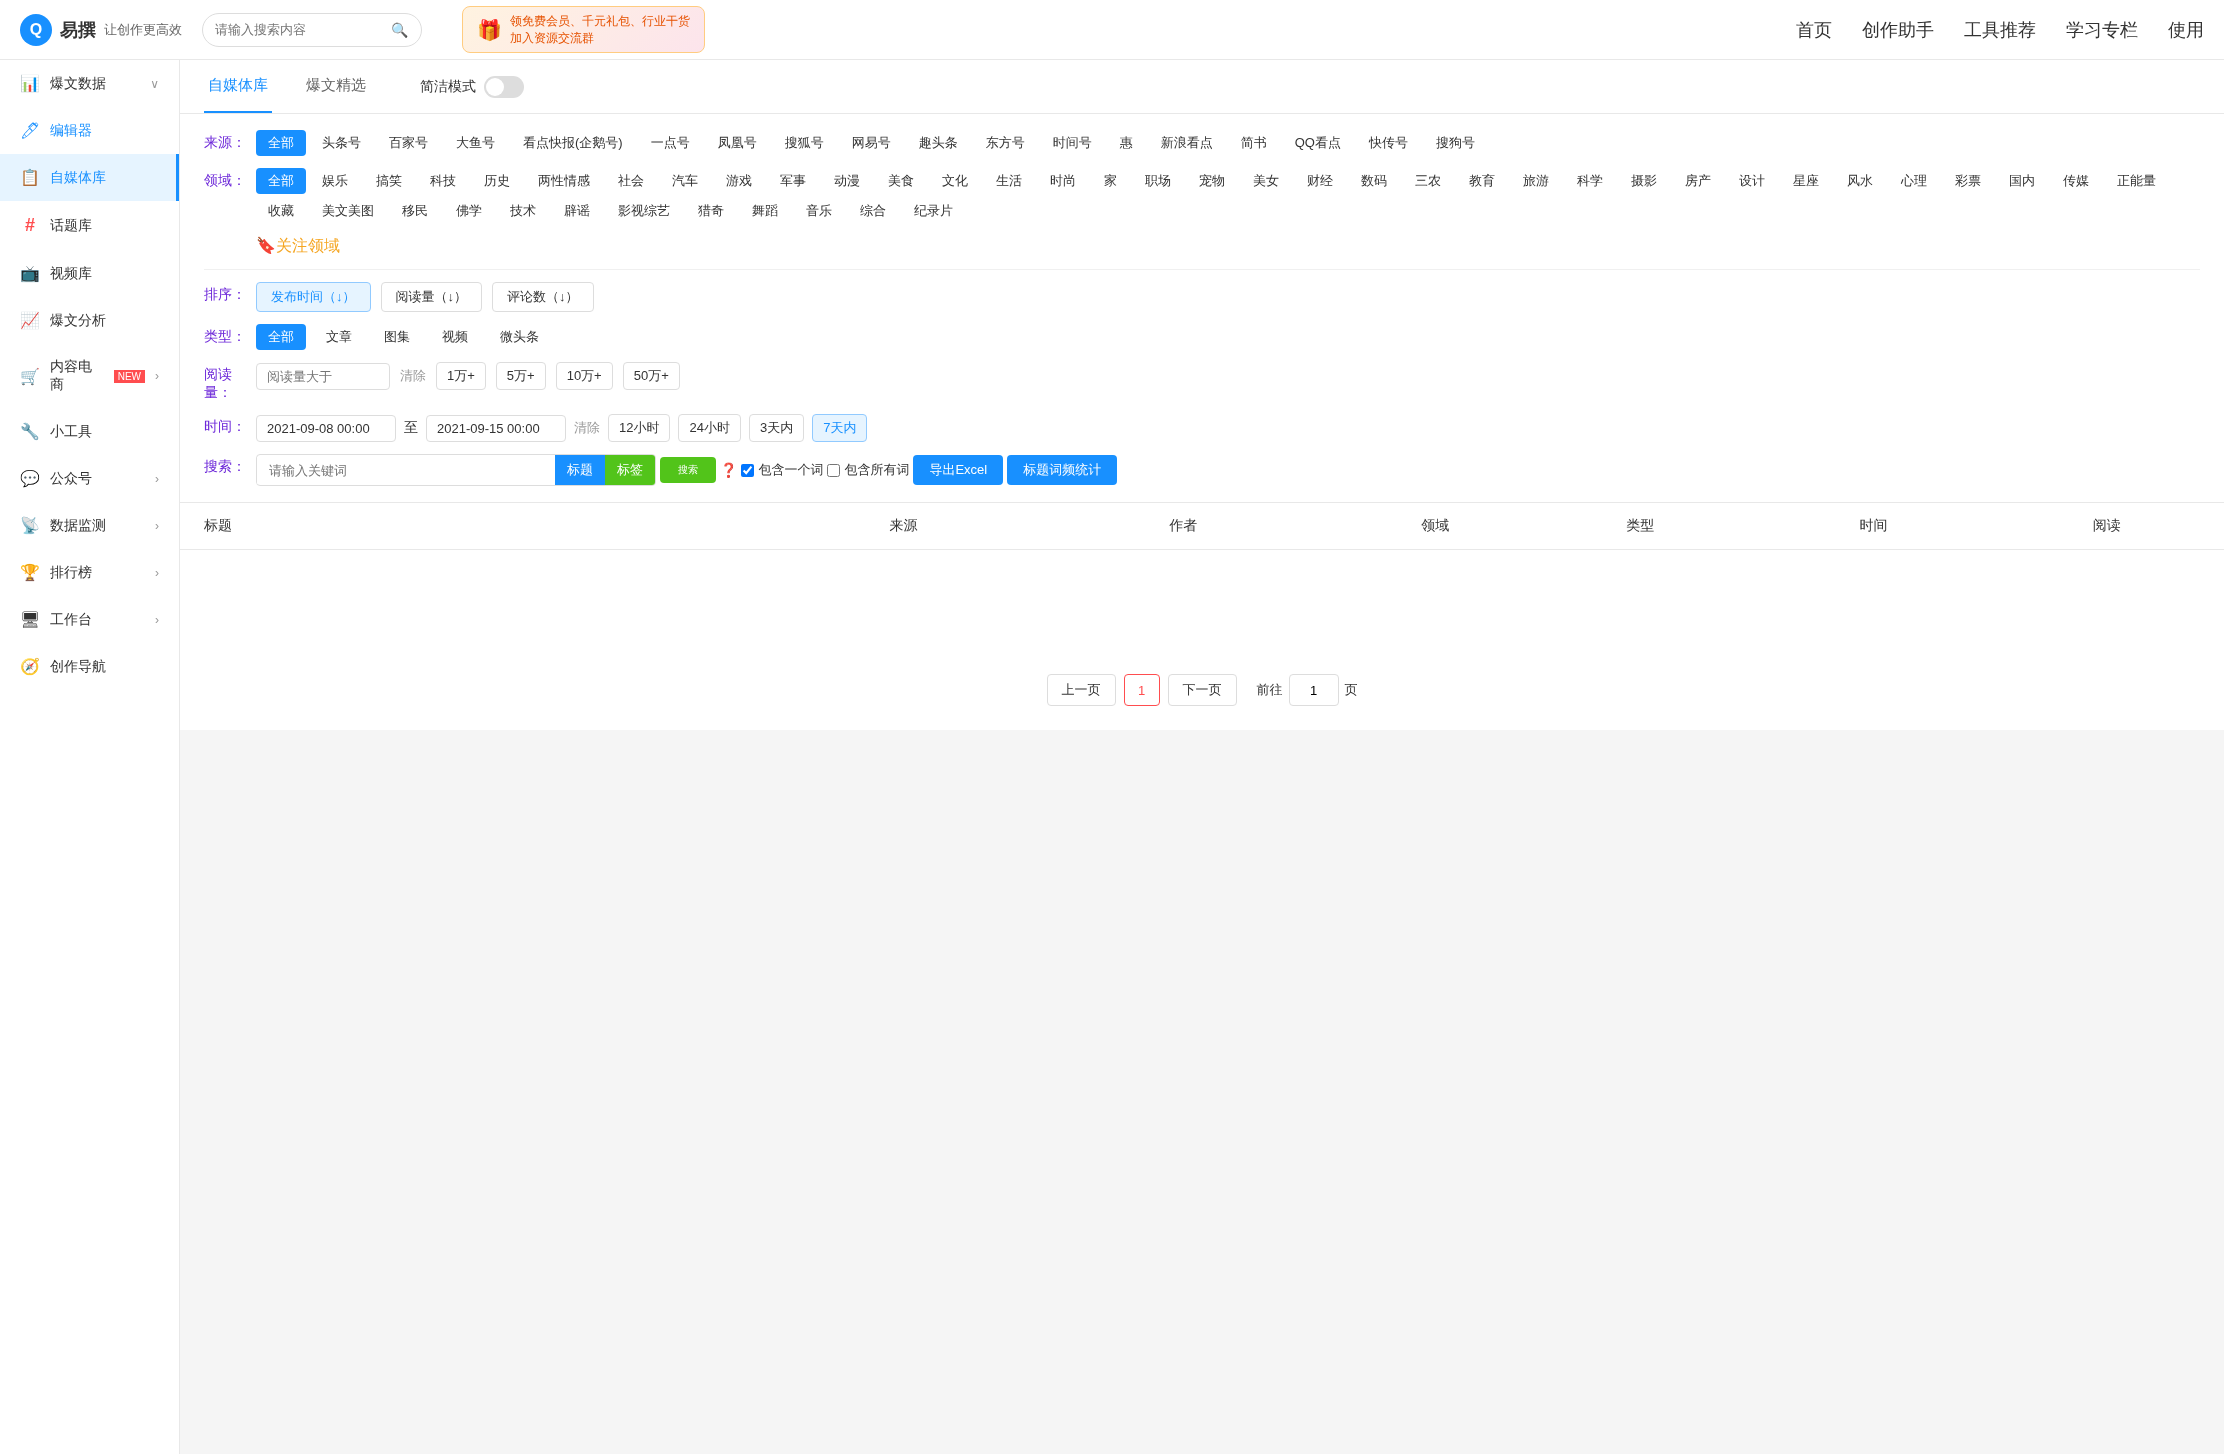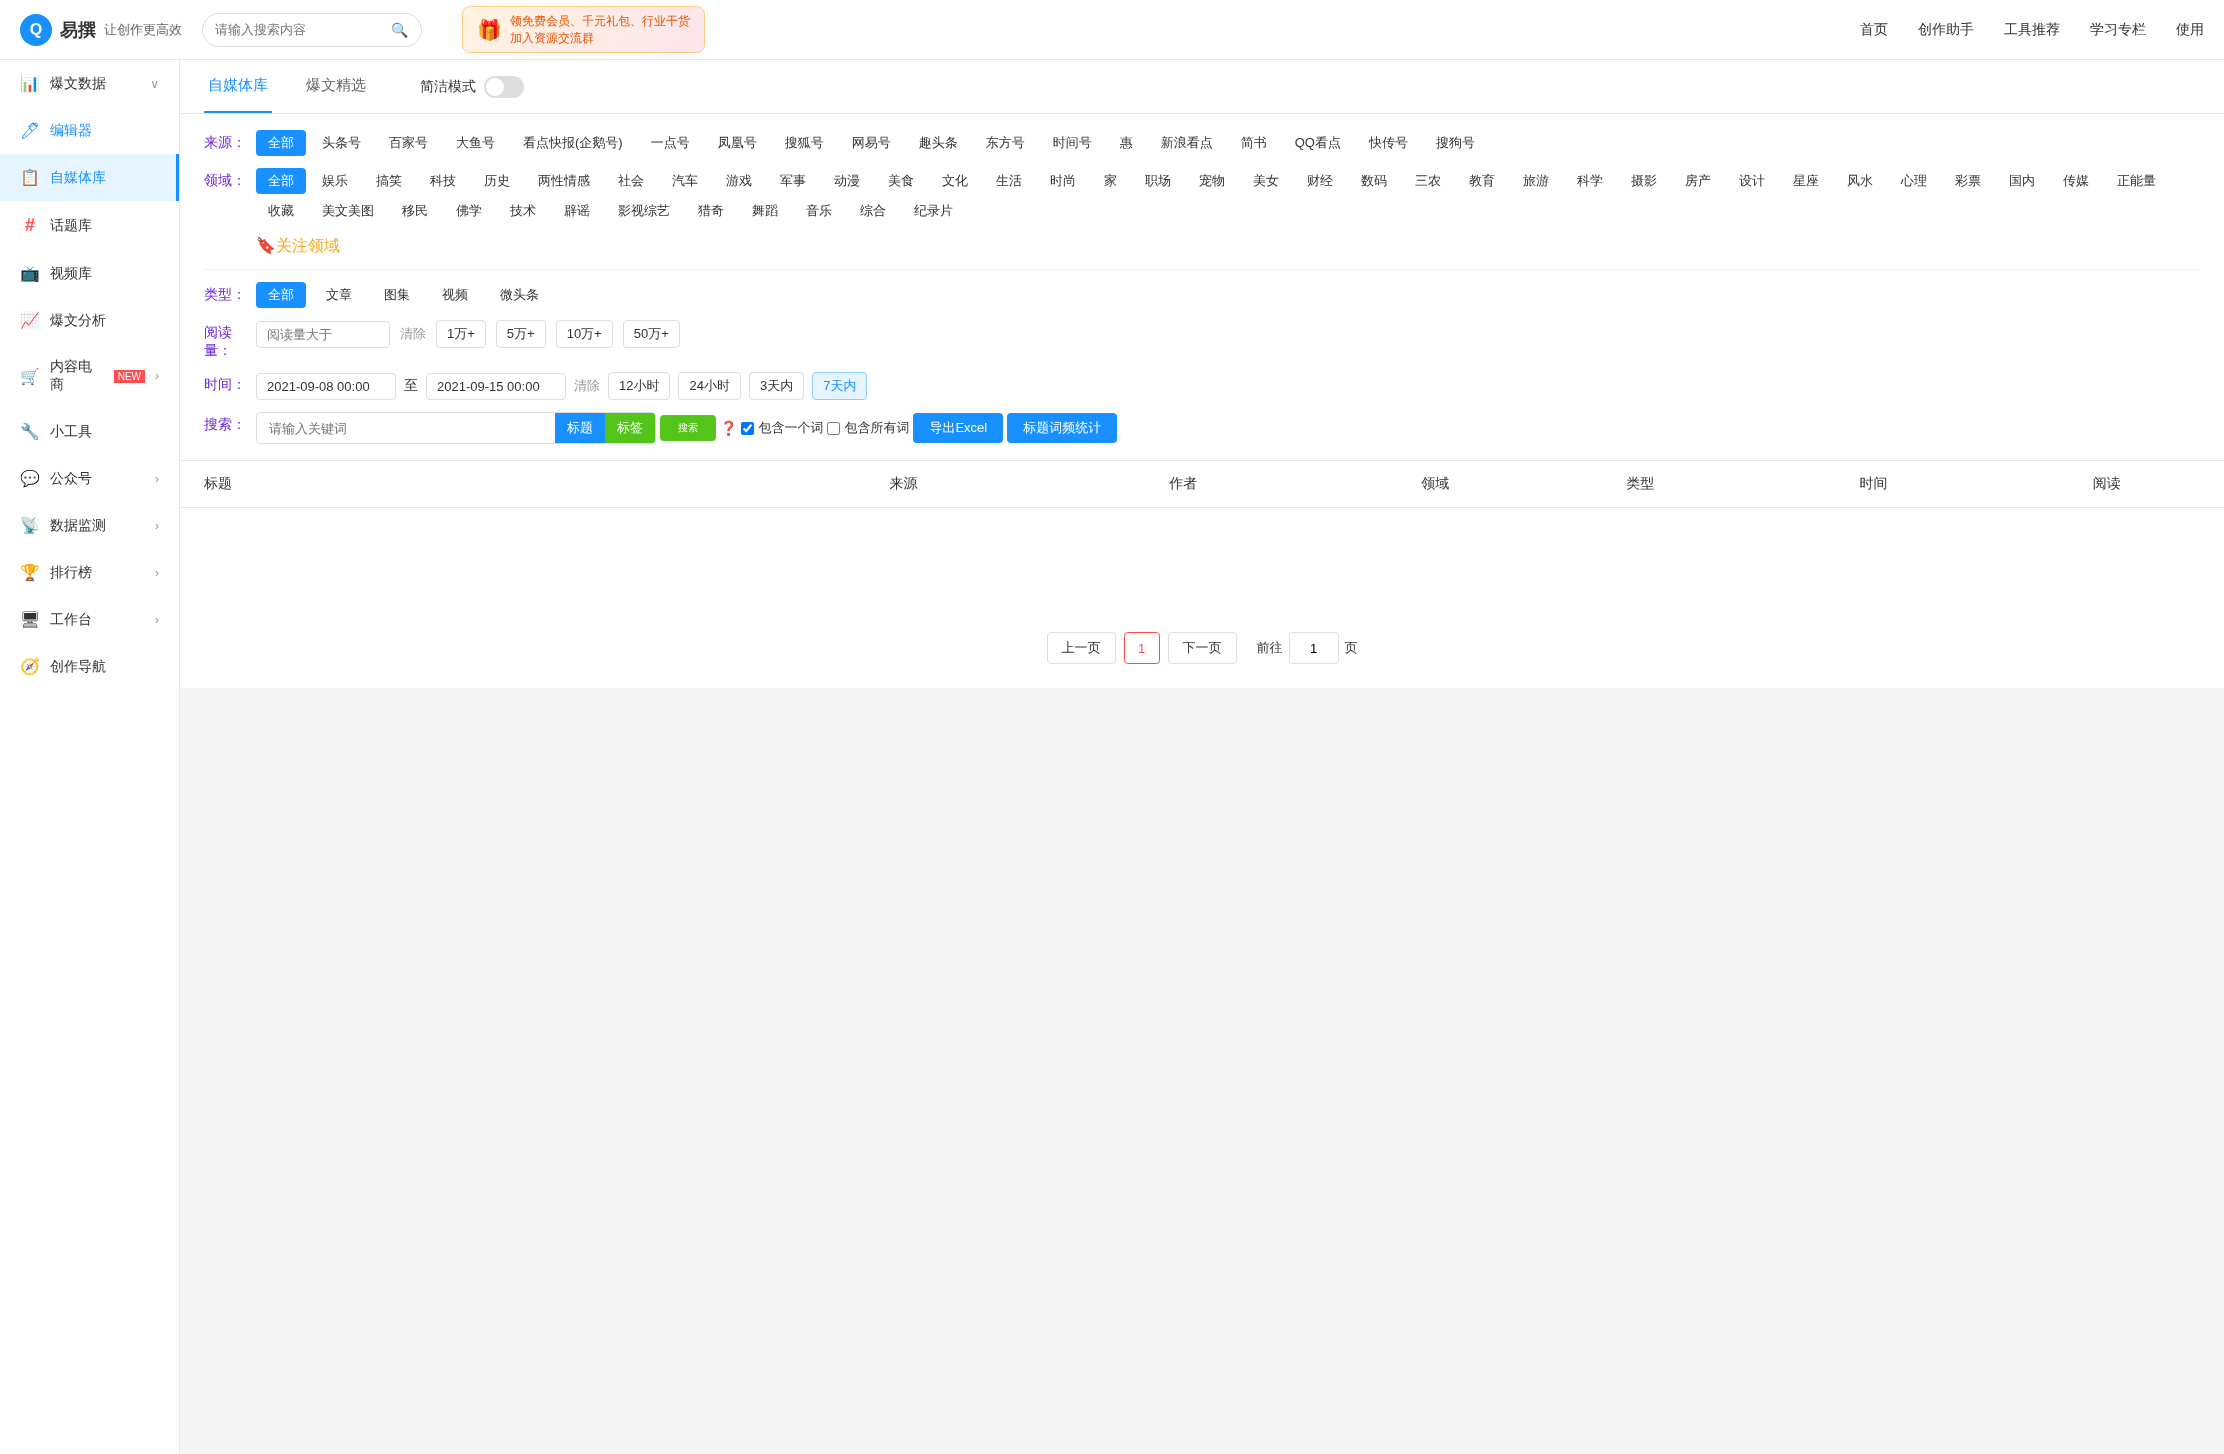--- a/index.html
+++ b/index.html
@@ -21,21 +21,21 @@
     .header-search input { border: none; outline: none; font-size: 13px; flex: 1; color: #c2410c; }
     .header-search .search-icon { color: #999; font-size: 14px; }
     .header-promo {
       display: flex; align-items: center; gap: 8px; margin-left: 20px;
       background: linear-gradient(135deg, #fff3e0, #fce4ec);
       border: 1px solid #ffcc80; border-radius: 8px; padding: 6px 14px;
       font-size: 13px; color: #e65100; font-weight: 500;
     }
     .header-promo .gift-icon { font-size: 20px; }
     .header-nav { display: flex; align-items: center; gap: 30px; margin-left: auto; }
-    .header-nav a { font-size: 14px; color: #333; text-decoration: none; cursor: pointer; white-space: nowrap; }
+    .header-nav a { font-size: 18px; color: #333; text-decoration: none; cursor: pointer; white-space: nowrap; }
 
     
     .layout { display: flex; height: calc(100vh - 60px); }
 
     
     .sidebar {
       width: 180px; background: #fff; border-right: 1px solid #e8e8e8;
       overflow-y: auto; flex-shrink: 0;
     }
     .sidebar-item {
@@ -350,20 +350,28 @@
           <span class="tag">纪录片</span>
         </div>
       </div>
 
       <div class="filter-row" style="margin-bottom:0; padding-left:52px;">
         <span style="color:#f5a623; font-size:16px; cursor:pointer;">🔖关注领域</span>
       </div>
 
       <div style="border-top: 1px solid #f0f0f0; margin: 12px 0;"></div>
 
+      <div class="filter-row">
+        <span class="filter-label">排序：</span>
+        <div style="display:flex; gap:10px;">
+          <button class="sort-btn active">发布时间（↓）</button>
+          <button class="sort-btn">阅读量（↓）</button>
+          <button class="sort-btn">评论数（↓）</button>
+        </div>
+      </div>
 
       <div class="filter-row">
         <span class="filter-label">类型：</span>
         <div style="display:flex; gap:8px;">
           <span class="tag active-filled">全部</span>
           <span class="tag">文章</span>
           <span class="tag">图集</span>
           <span class="tag">视频</span>
           <span class="tag">微头条</span>
         </div>

